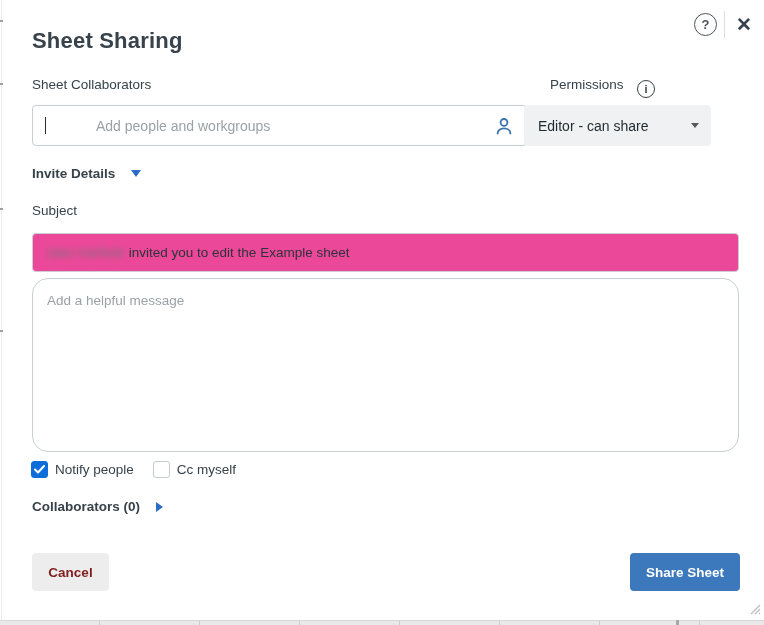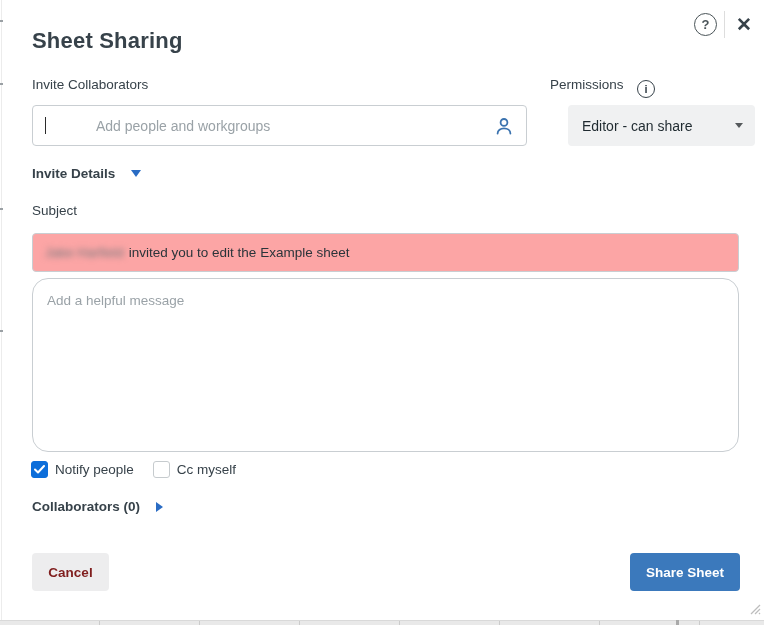--- a/index.html
+++ b/index.html
@@ -46,37 +46,37 @@
   .invite-input .spacer { flex:1; }
   .person-icon { width:20px; height:20px; display:block; }
 
   
   .info-icon {
     position:absolute; left:637px; top:80px; width:18px; height:18px; border-radius:50%;
     border:1.4px solid #37424A; color:#37424A; font-size:11px; font-weight:700;
     display:flex; align-items:center; justify-content:center; font-style:normal; cursor:pointer; background:#fff;
   }
   .perm-select {
-    position:absolute; left:568px; top:105px; width:187px; height:41px;
+    position:absolute; left:524px; top:105px; width:187px; height:41px;
     background:#f0f1f2; border-radius:4px; display:flex; align-items:center;
     padding:0 12px 0 14px; cursor:pointer;
   }
   .perm-select .value { font-size:14px; color:#1f2a30; flex:1; }
   .caret-down { width:0; height:0; border-left:4.5px solid transparent; border-right:4.5px solid transparent; border-top:5.5px solid #55595c; }
 
   
   .disclosure { position:absolute; display:flex; align-items:center; cursor:pointer; }
   .disclosure .lbl { font-size:13.5px; font-weight:700; color:#37424A; }
   .tri-down { width:0; height:0; border-left:5.5px solid transparent; border-right:5.5px solid transparent; border-top:7px solid #2a6cc4; margin-left:16px; }
   .tri-right { width:0; height:0; border-top:5.5px solid transparent; border-bottom:5.5px solid transparent; border-left:7px solid #2a6cc4; margin-left:16px; }
 
   
   .subject-input {
     position:absolute; left:32px; top:233px; width:707px; height:39px;
-    border:1px solid #c9ced2; border-radius:4px; background:#fca5a5;
+    border:1px solid #c9ced2; border-radius:4px; background:#ec4899;
     display:flex; align-items:center; padding:0 12px; font-size:13.5px; color:#2b343a;
   }
   .blurred { filter:blur(3.2px); color:#6d767b; margin-right:5px; user-select:none; }
   .message-area {
     position:absolute; left:32px; top:278px; width:707px; height:174px;
     border:1px solid #c9ced2; border-radius:16px; background:#fff; padding:12px 14px;
   }
   .message-area .placeholder { font-size:13.5px; }
 
   
@@ -106,21 +106,21 @@
   <div class="left-tick" style="top:20px"></div>
   <div class="left-tick" style="top:83px"></div>
   <div class="left-tick" style="top:208px"></div>
   <div class="left-tick" style="top:330px"></div>
 
   <div class="title">Sheet Sharing</div>
   <div class="help-btn">?</div>
   <div class="head-divider"></div>
   <div class="close-btn">✕</div>
 
-  <div class="field-label" style="left:32px; top:77px">Invite Collaborators</div>
+  <div class="field-label" style="left:32px; top:77px">Sheet Collaborators</div>
   <div class="invite-input">
     <div class="caret-bar"></div>
     <span class="placeholder">Add people and workgroups</span>
     <span class="spacer"></span>
     <svg class="person-icon" viewBox="0 0 20 20" fill="none">
       <circle cx="10" cy="6.4" r="3.4" stroke="#3b73af" stroke-width="1.8"></circle>
       <path d="M3.6 17.5c0-3.2 2.9-5.2 6.4-5.2s6.4 2 6.4 5.2" stroke="#3b73af" stroke-width="1.8" stroke-linecap="round"></path>
     </svg>
   </div>
 

